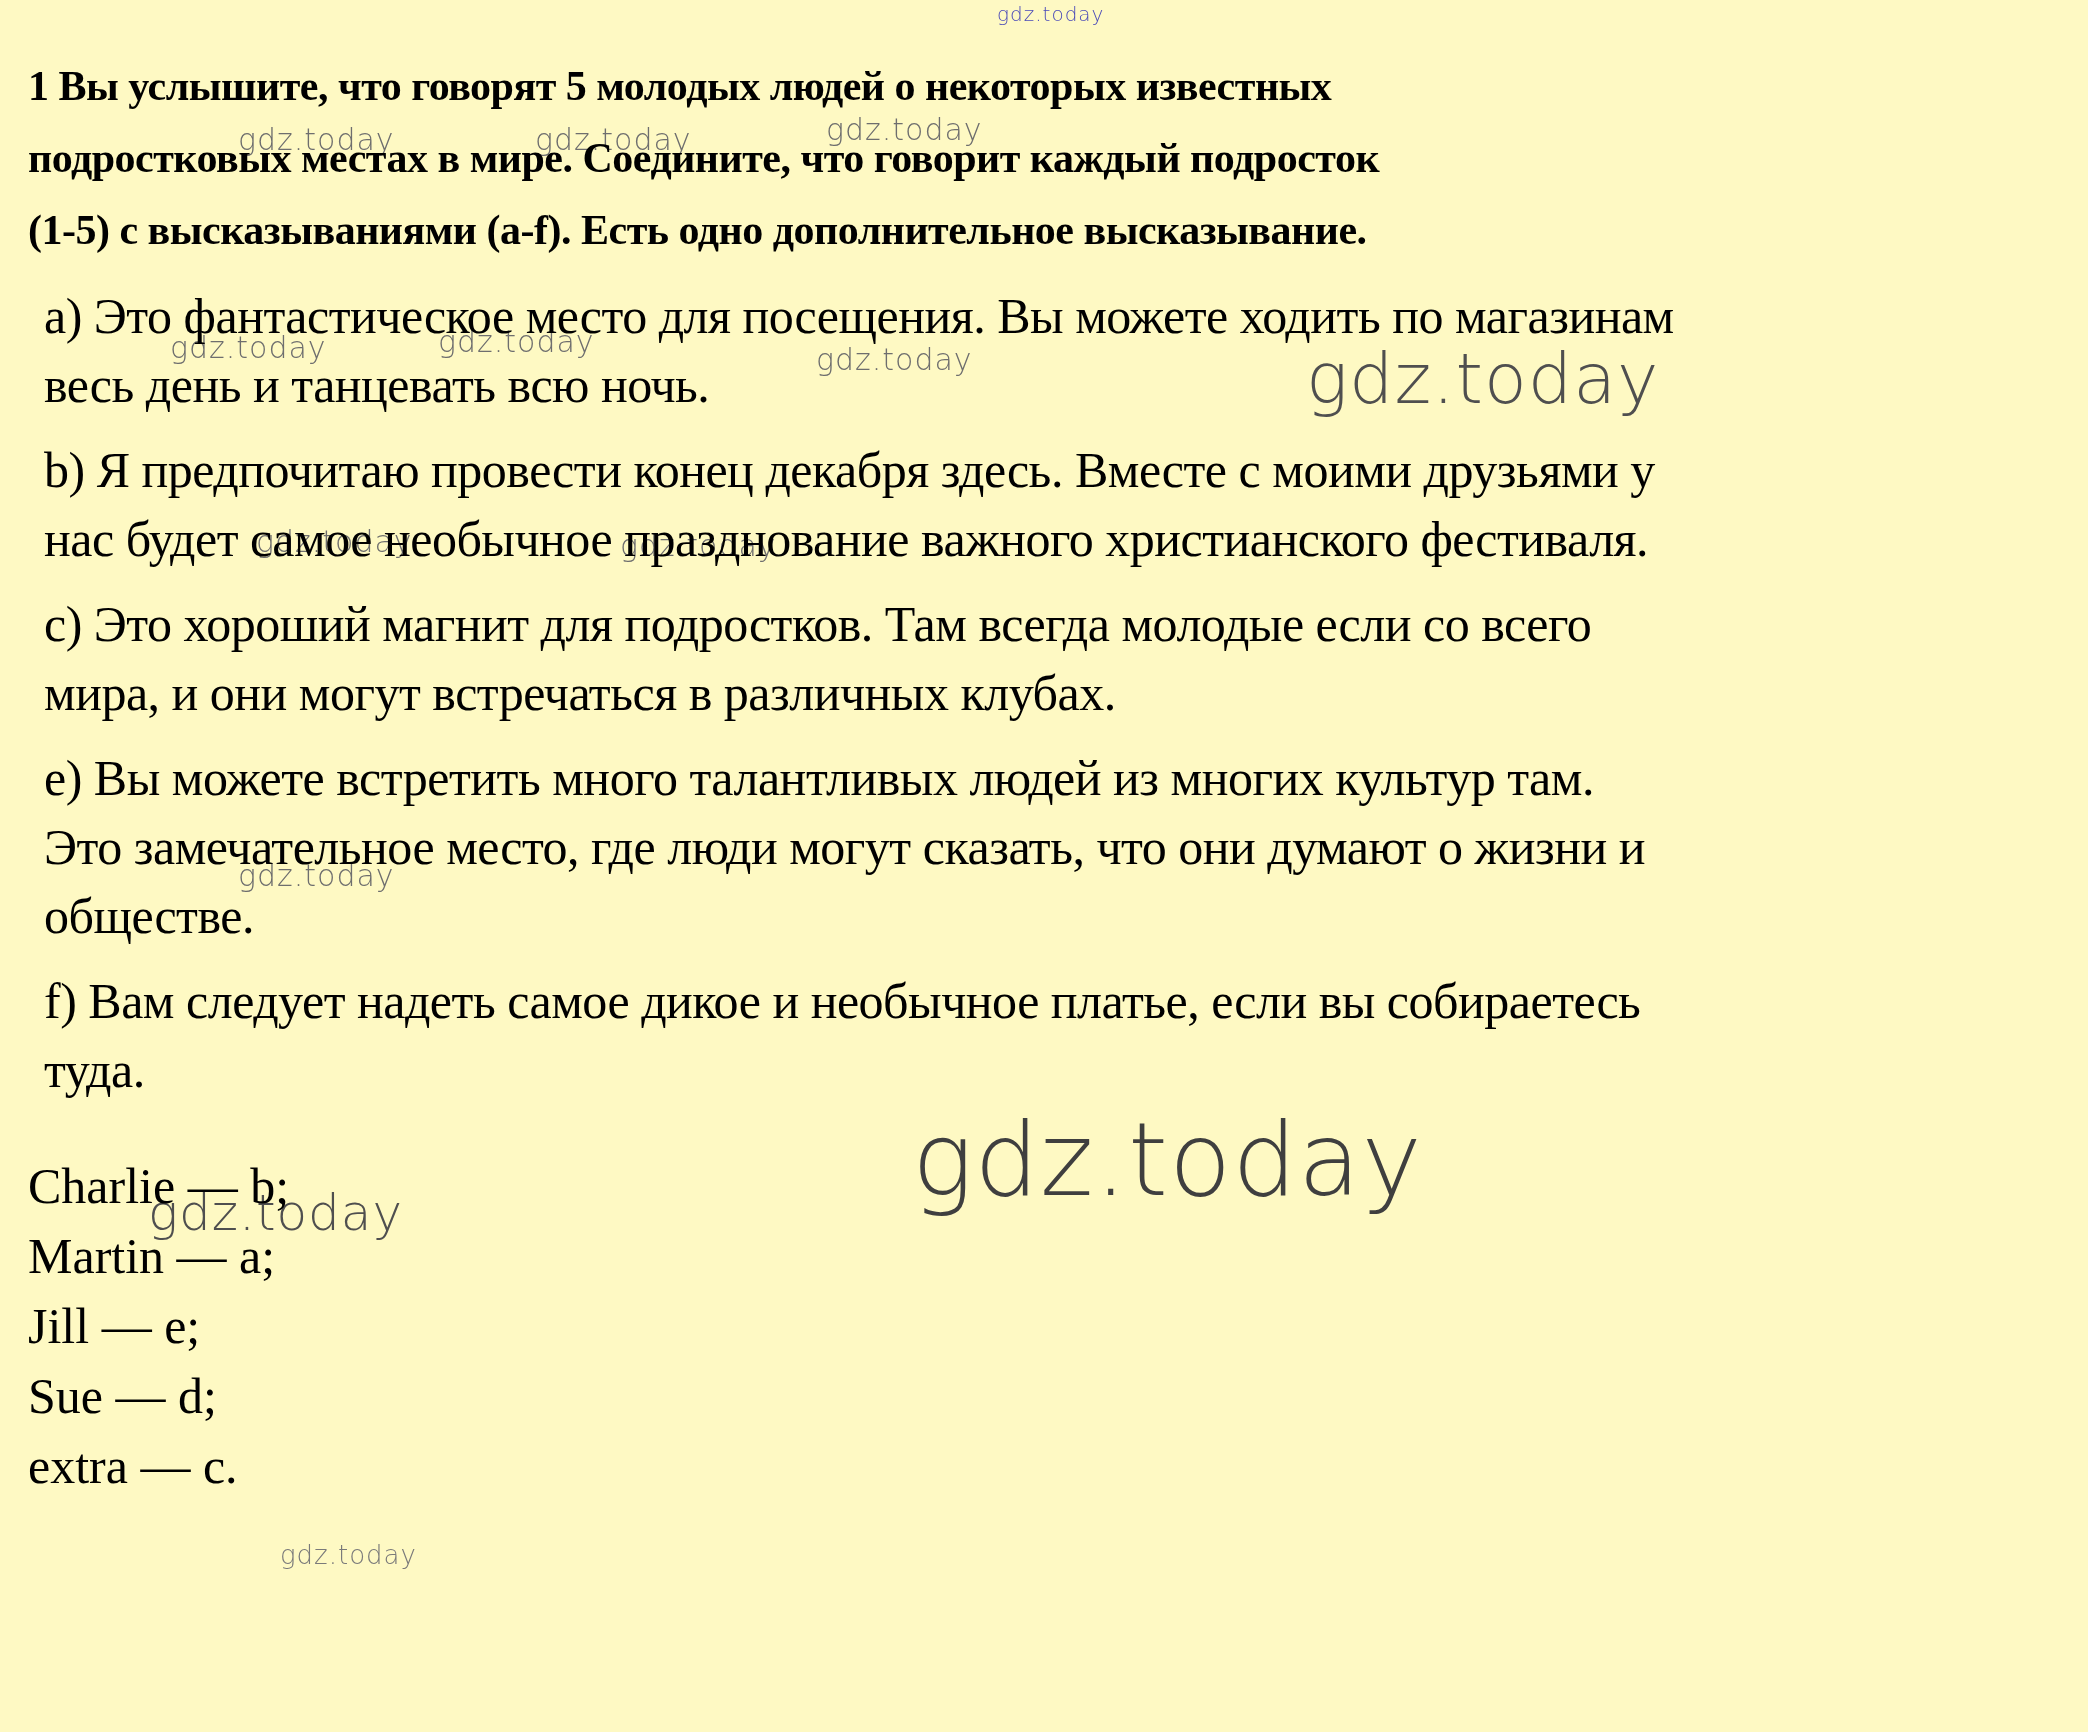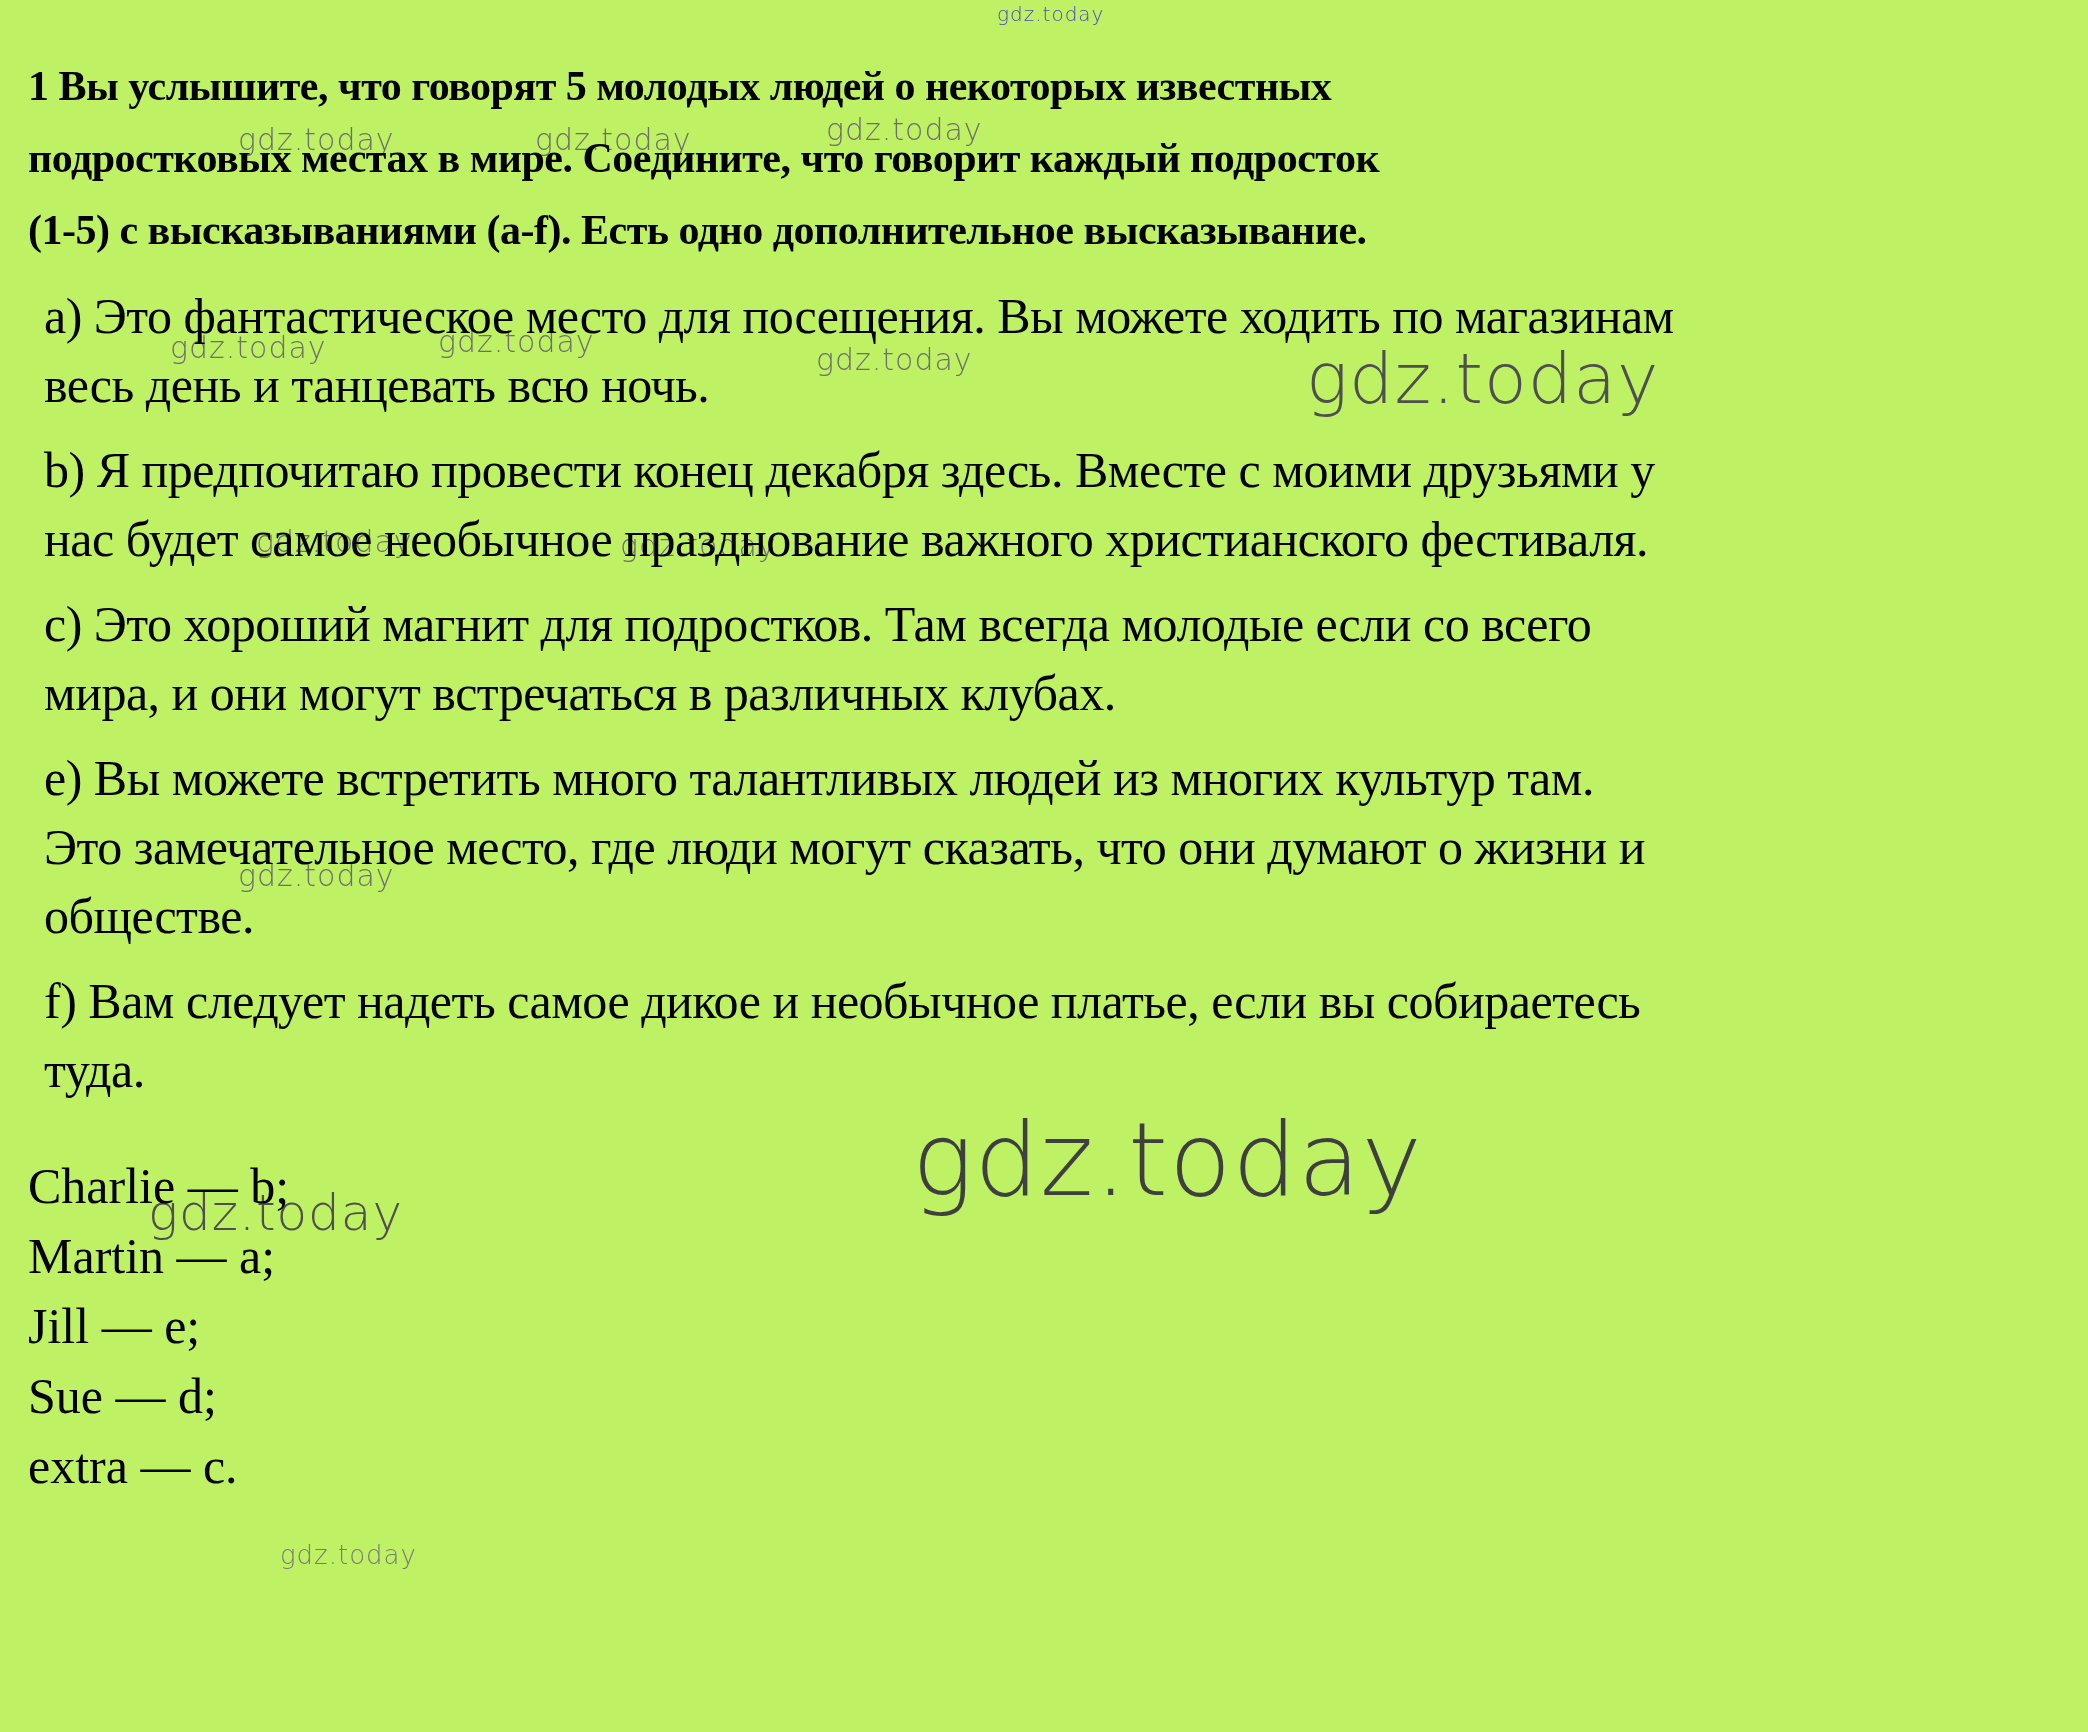--- a/index.html
+++ b/index.html
@@ -1,20 +1,20 @@
 <!DOCTYPE html>
 <html lang="ru"><head>
 <meta charset="utf-8">
 <style>
   html,body{margin:0;padding:0;background:#ffffff;}
   .doc{
     position:relative;
     width:2088px;
     height:1732px;
-    background:#bef264;
+    background:#fef9c3;
     overflow:hidden;
     color:#000;
     font-family:"Liberation Serif", serif;
   }
   .content{
     position:relative;
     padding:0 30px 0 28px;
     z-index:2;
   }
   .task-heading{

